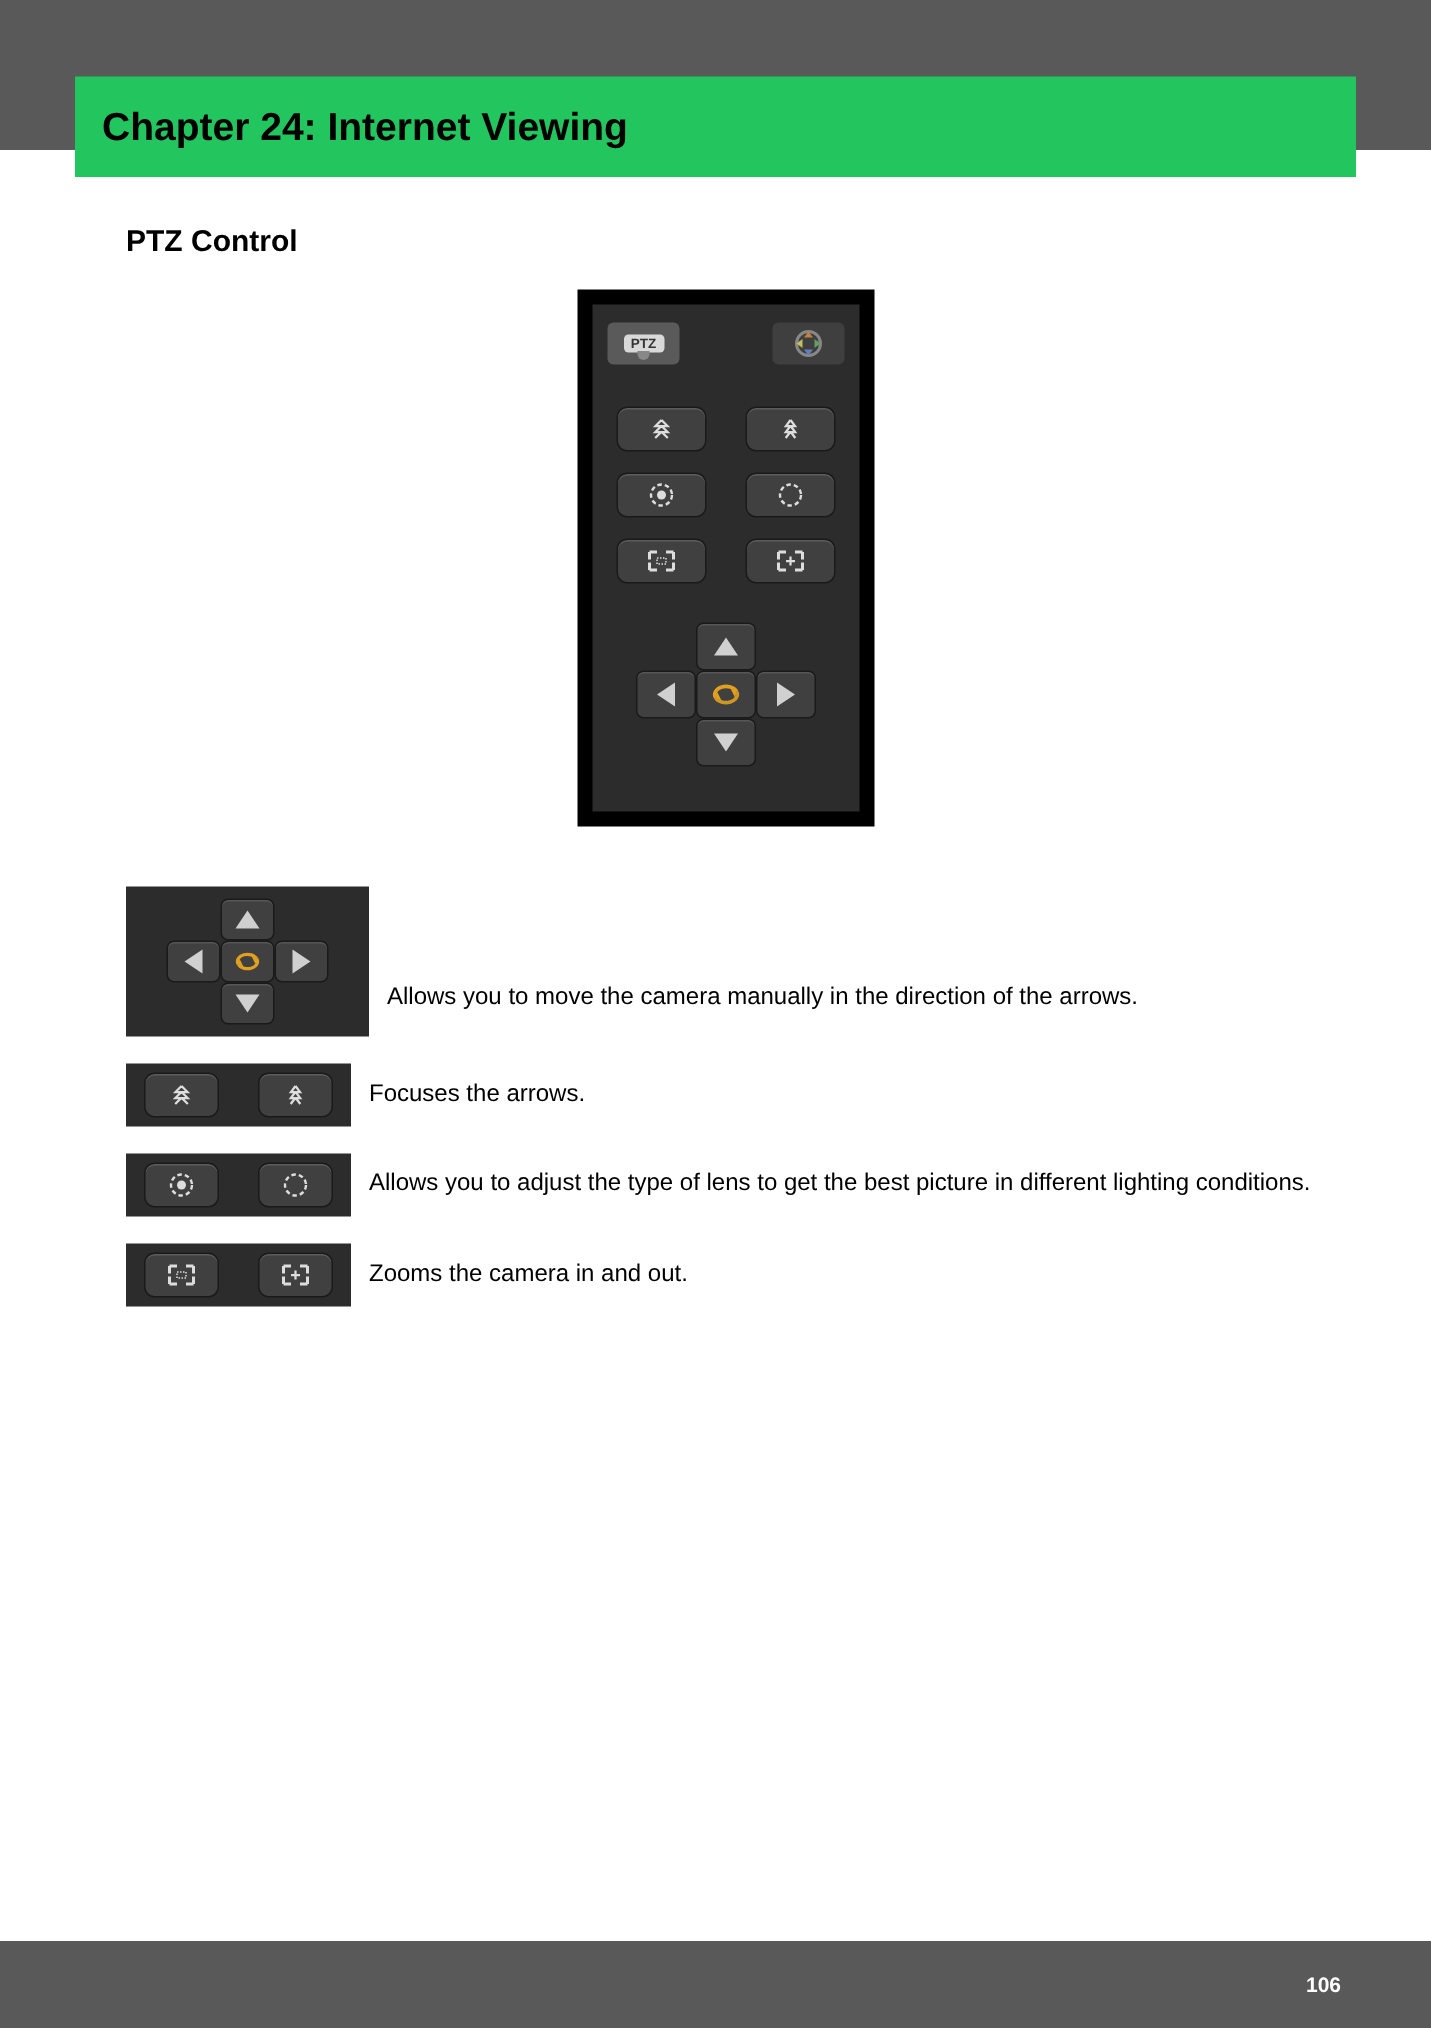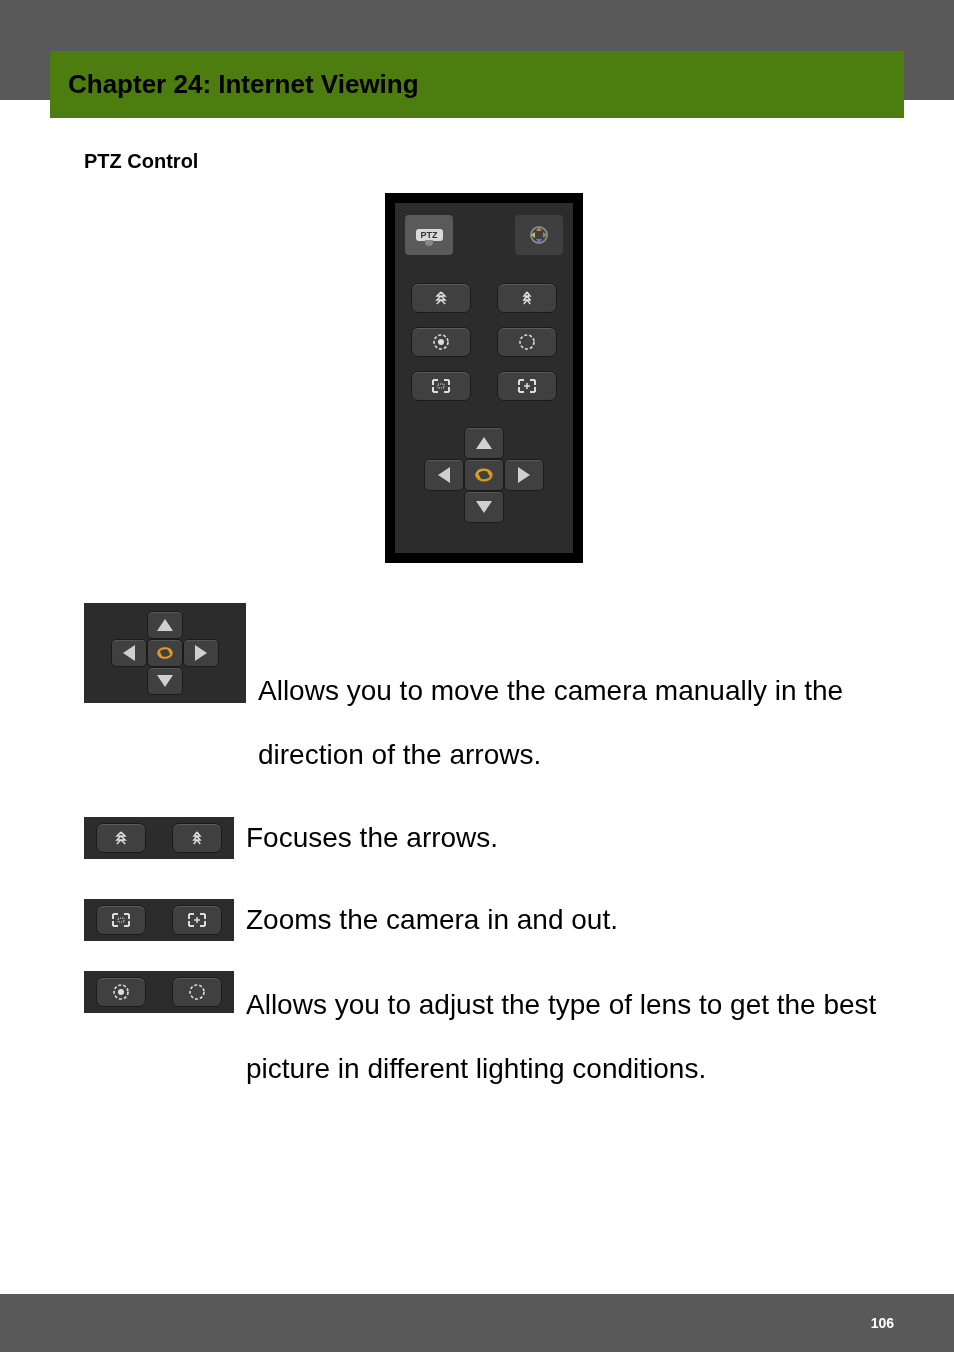--- a/index.html
+++ b/index.html
@@ -19,21 +19,21 @@
     .header-band {
       background: #595959;
       width: 100%;
       height: 100px;
       padding: 0 50px;
       display: flex;
       align-items: flex-end;
       position: relative;
     }
     .chapter-title-wrap {
-      background: #4d7c0f;
+      background: #22c55e;
       margin-top: 30px;
       padding: 18px 20px 18px 18px;
       width: 100%;
       position: relative;
       top: 18px;
     }
     .chapter-title {
       font-size: 26px;
       font-weight: bold;
       color: #000;
@@ -60,21 +60,21 @@
       background: #2c2c2c;
       padding: 12px 10px 30px 10px;
     }
     .tab-row {
       display: flex;
       justify-content: space-between;
       margin-bottom: 28px;
     }
     .tab-btn {
       width: 48px;
-      height: 40px;
+      height: 28px;
       background: #3f3f3f;
       border-radius: 4px;
       display: flex;
       align-items: center;
       justify-content: center;
     }
     .tab-btn.selected {
       background: #5a5a5a;
     }
     .ptz-label-badge {
@@ -154,21 +154,21 @@
     .thumb-dpad {
       width: 162px;
       padding: 8px 4px;
     }
     .thumb-pair {
       display: flex;
       gap: 26px;
       padding: 6px 12px;
     }
     .desc-text {
-      font-size: 28px;
+      font-size: 16px;
       line-height: 2.3;
       color: #000;
     }
     .footer-band {
       position: absolute;
       bottom: 0;
       left: 0;
       right: 0;
       height: 58px;
       background: #595959;
@@ -325,54 +325,54 @@
         </div>
         <div class="pill-btn" style="width:50px;">
           <svg width="24" height="16" viewBox="0 0 24 16">
             <path d="M12 2 L9 6 L11.9 6 L8.9 10 L11.8 10 L8.8 14 M12 2 L15 6 L12.1 6 L15.1 10 L12.2 10 L15.2 14" stroke="#ddd" stroke-width="1.5" fill="none"></path>
           </svg>
         </div>
       </div>
       <div class="desc-text">Focuses the arrows.</div>
     </div>
 
+    <div class="desc-row">
+      <div class="thumb thumb-pair">
+        <div class="pill-btn" style="width:50px;">
+          <svg width="20" height="20" viewBox="0 0 20 20">
+            <circle cx="10" cy="10" r="7" fill="none" stroke="#ddd" stroke-width="1.6" stroke-dasharray="3 2"></circle>
+            <circle cx="10" cy="10" r="3" fill="#ddd"></circle>
+          </svg>
+        </div>
+        <div class="pill-btn" style="width:50px;">
+          <svg width="20" height="20" viewBox="0 0 20 20">
+            <circle cx="10" cy="10" r="7" fill="none" stroke="#ddd" stroke-width="1.6" stroke-dasharray="3 2"></circle>
+          </svg>
+        </div>
+      </div>
+      <div class="desc-text" style="padding-top:2px;">Allows you to adjust the type of lens to get the best picture in different lighting conditions.</div>
+    </div>
+
     <div class="desc-row align-center">
       <div class="thumb thumb-pair">
         <div class="pill-btn" style="width:50px;">
           <svg width="22" height="18" viewBox="0 0 22 18">
             <path d="M3 3 L8 3 M3 3 L3 8 M19 3 L14 3 M19 3 L19 8 M3 15 L8 15 M3 15 L3 10 M19 15 L14 15 M19 15 L19 10" stroke="#ddd" stroke-width="2" fill="none"></path>
             <rect x="8" y="7" width="6" height="4" fill="none" stroke="#ddd" stroke-width="1" stroke-dasharray="1 1"></rect>
           </svg>
         </div>
         <div class="pill-btn" style="width:50px;">
           <svg width="22" height="18" viewBox="0 0 22 18">
             <path d="M3 3 L8 3 M3 3 L3 8 M19 3 L14 3 M19 3 L19 8 M3 15 L8 15 M3 15 L3 10 M19 15 L14 15 M19 15 L19 10" stroke="#ddd" stroke-width="2" fill="none"></path>
             <path d="M11 6 L11 12 M8 9 L14 9" stroke="#ddd" stroke-width="1.5"></path>
           </svg>
         </div>
       </div>
       <div class="desc-text">Zooms the camera in and out.</div>
     </div>
 
-    <div class="desc-row">
-      <div class="thumb thumb-pair">
-        <div class="pill-btn" style="width:50px;">
-          <svg width="20" height="20" viewBox="0 0 20 20">
-            <circle cx="10" cy="10" r="7" fill="none" stroke="#ddd" stroke-width="1.6" stroke-dasharray="3 2"></circle>
-            <circle cx="10" cy="10" r="3" fill="#ddd"></circle>
-          </svg>
-        </div>
-        <div class="pill-btn" style="width:50px;">
-          <svg width="20" height="20" viewBox="0 0 20 20">
-            <circle cx="10" cy="10" r="7" fill="none" stroke="#ddd" stroke-width="1.6" stroke-dasharray="3 2"></circle>
-          </svg>
-        </div>
-      </div>
-      <div class="desc-text" style="padding-top:2px;">Allows you to adjust the type of lens to get the best picture in different lighting conditions.</div>
-    </div>
-
   </div>
 
   <div class="footer-band">
     <div class="page-no">106</div>
   </div>
 
 </div>
 
 </body></html>

